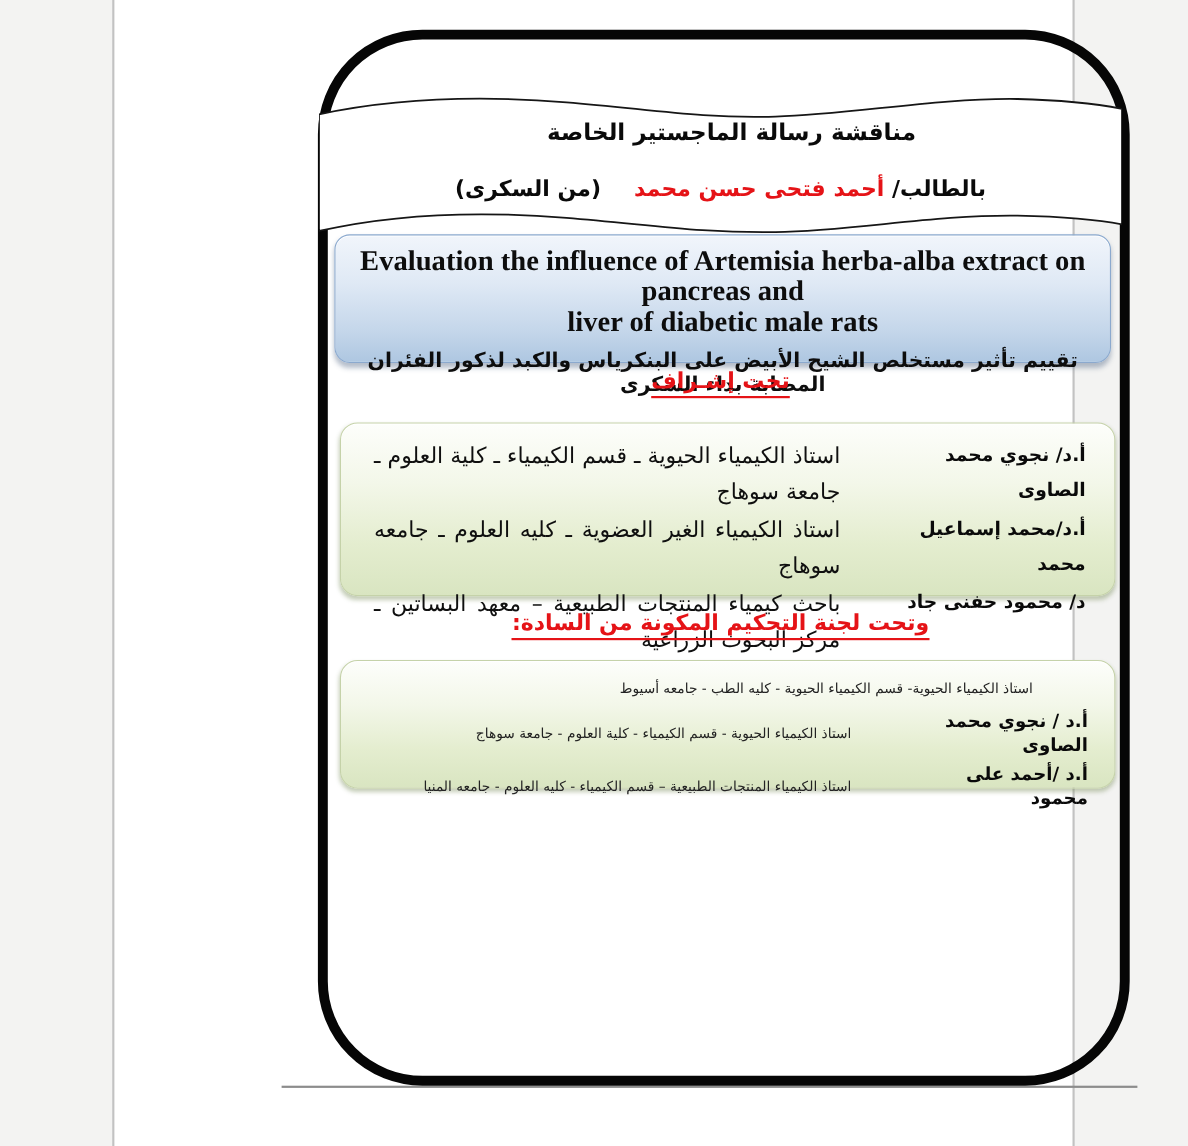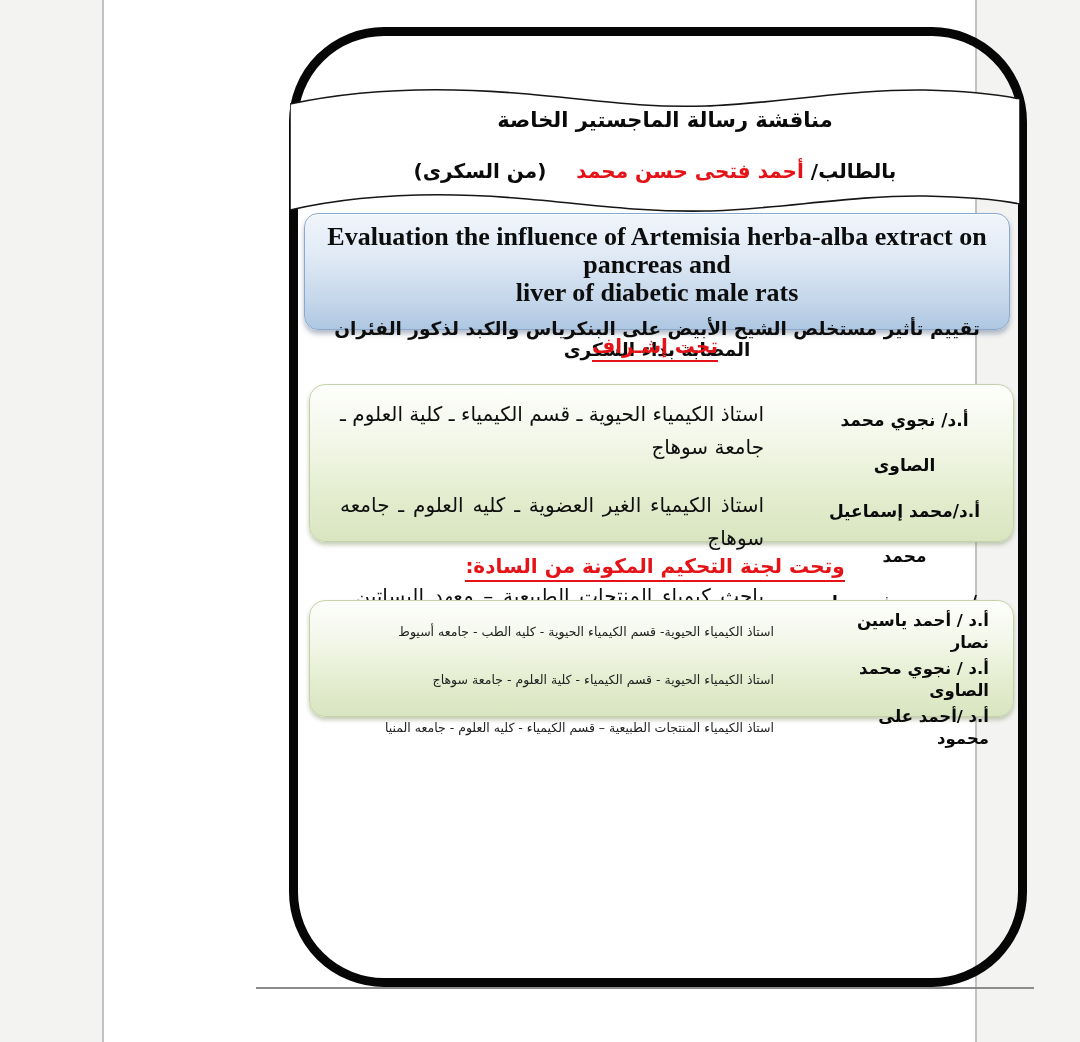--- a/index.html
+++ b/index.html
@@ -68,21 +68,21 @@
     direction:rtl;
   }
   .green-box-1 { top:384px; height:158px; padding:13px 26px 0 30px; }
   .green-box-2 { top:600px; height:117px; padding:9px 24px 0 30px; }
 
   .m-row { display:flex; direction:rtl; align-items:flex-start; }
   .green-box-1 .m-row { margin-bottom:1px; }
   .green-box-2 .m-row { margin-bottom:4px; align-items:center; min-height:31px; }
 
   .m-name { flex:none; width:165px; font-weight:bold; color:#0a0a0a; }
-  .green-box-1 .m-name { font-size:17px; line-height:45px;text-align:center; }
+  .green-box-1 .m-name { font-size:17px; line-height:32px; }
   .green-box-2 .m-name { font-size:16.5px; line-height:22px; }
 
   .m-role { flex:1; color:#0f0f0f; }
   .green-box-1 .m-role {
     margin-right:58px; font-size:20px; line-height:33px;
     font-weight:400; text-align:justify;
   }
   .green-box-2 .m-role {
     margin-right:50px; font-size:12.5px; line-height:16px; color:#222;
   }
@@ -147,21 +147,20 @@
         <div class="m-role">باحث كيمياء المنتجات الطبيعية – معهد البساتين ـ مركز البحوث الزراعية</div>
       </div>
     </div>
 
     <div class="section-heading heading-committee">
       <span>وتحت لجنة التحكيم المكونة من السادة:</span>
     </div>
 
     <div class="green-box green-box-2">
       <div class="m-row">
-        <div class="m-name">أ.د / أحمد ياسين نصار</div>
         <div class="m-role">استاذ الكيمياء الحيوية- قسم الكيمياء الحيوية - كليه الطب  - جامعه أسيوط</div>
       </div>
       <div class="m-row">
         <div class="m-name">أ.د / نجوي محمد الصاوى</div>
         <div class="m-role">استاذ الكيمياء الحيوية - قسم الكيمياء - كلية العلوم - جامعة سوهاج</div>
       </div>
       <div class="m-row">
         <div class="m-name">أ.د /أحمد على محمود</div>
         <div class="m-role">استاذ الكيمياء المنتجات الطبيعية – قسم الكيمياء - كليه العلوم - جامعه المنيا</div>
       </div>

